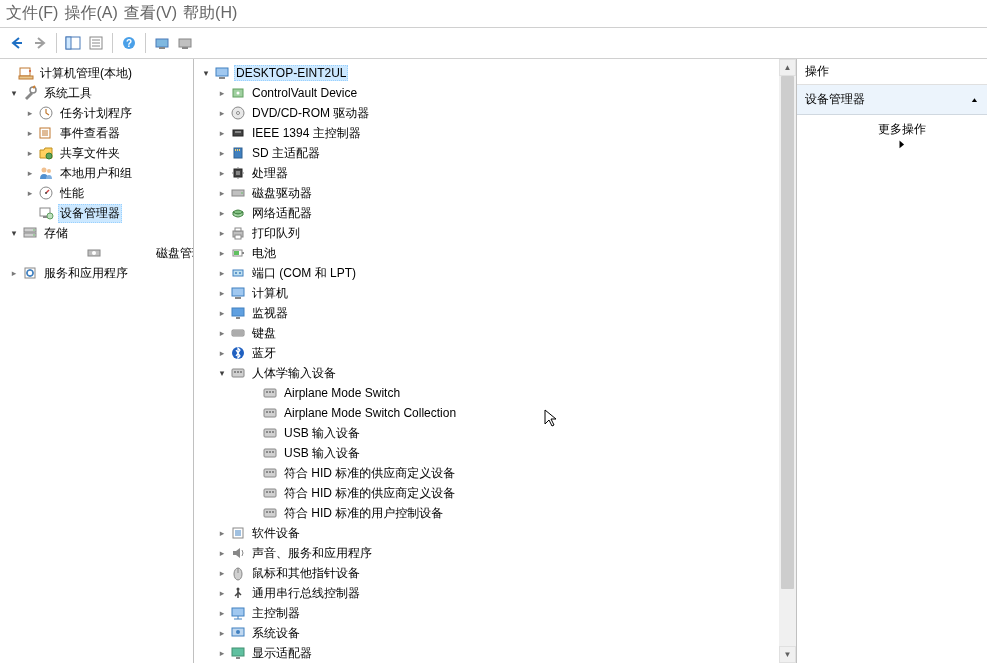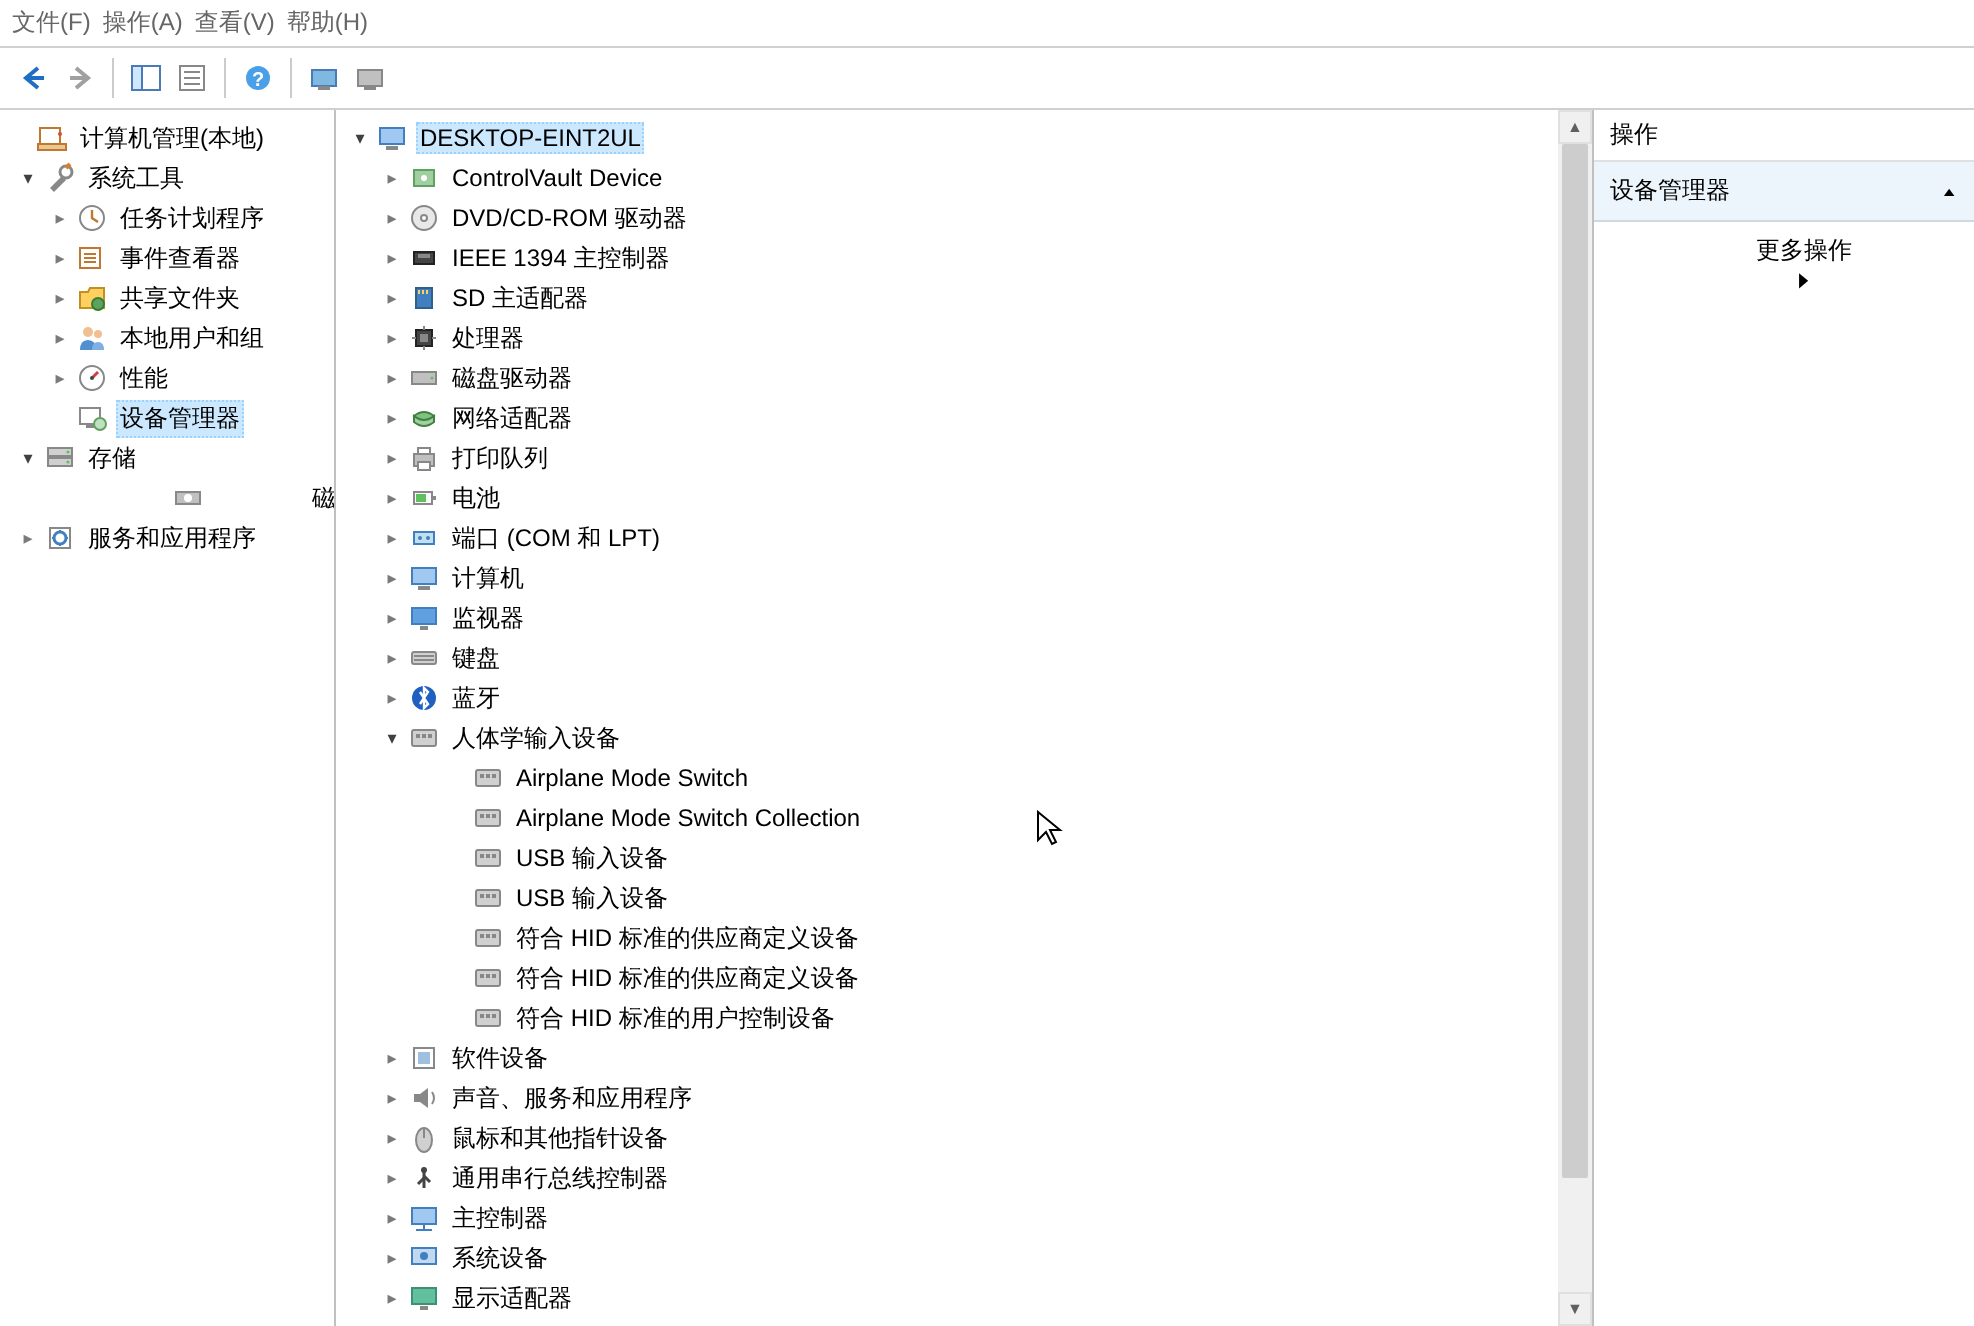--- a/index.html
+++ b/index.html
@@ -12,21 +12,21 @@
       height: 663px;
       overflow: hidden;
       display: flex;
       flex-direction: column;
     }
     .menubar {
       display: flex;
       padding: 1px 0 1px 4px;
       background: #fff;
       border-bottom: 1px solid #d0d0d0;
-      font-size: 12px;
+      font-size: 16px;
     }
     .menubar span {
       padding: 2px 2px;
       margin-right: 2px;
       cursor: default;
       color: #666;
     }
     .toolbar {
       display: flex;
       align-items: center;
@@ -41,21 +41,21 @@
       display: flex; align-items: center; justify-content: center;
       border: 1px solid transparent;
       cursor: pointer;
     }
     .main {
       display: flex;
       flex: 1;
       overflow: hidden;
     }
     .leftpane {
-      width: 168px;
+      width: 194px;
       border-right: 1px solid #c0c0c0;
       background: #fff;
       padding: 4px 0;
       overflow: auto;
     }
     .middlepane {
       flex: 1;
       border-right: 1px solid #c0c0c0;
       background: #fff;
       padding: 4px 0;

